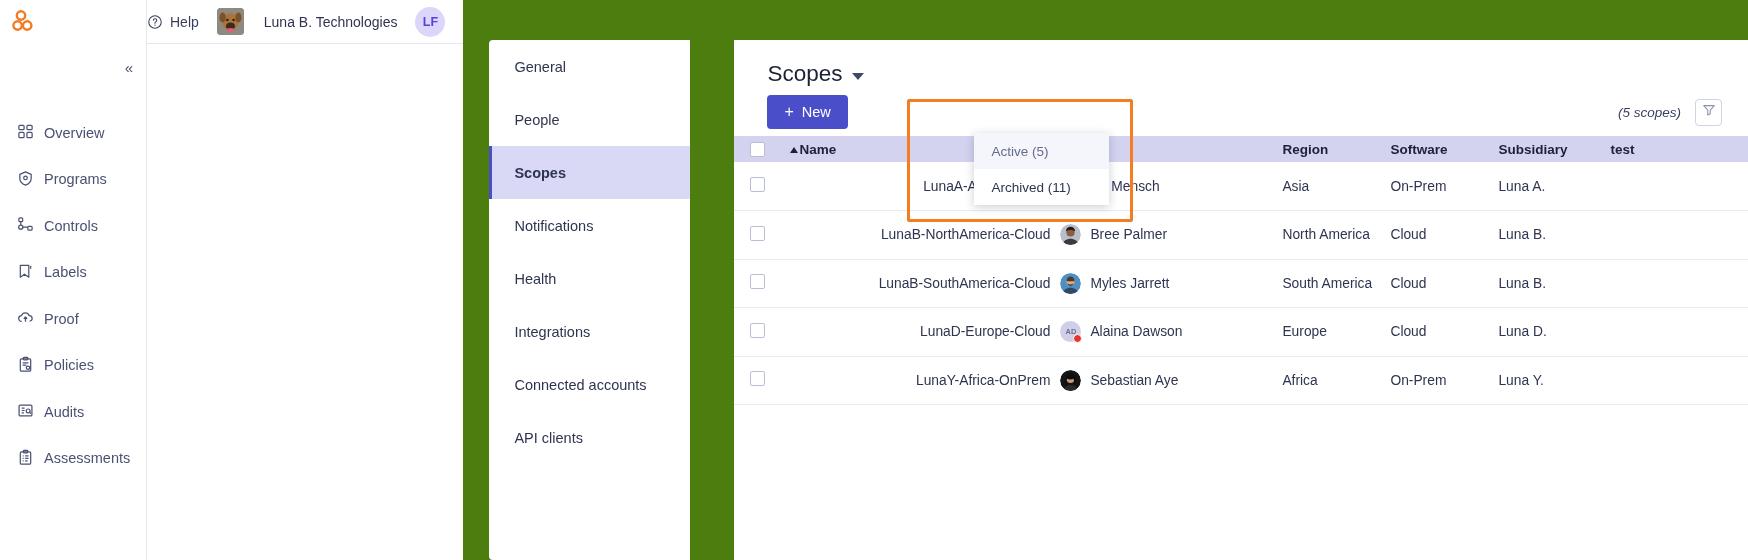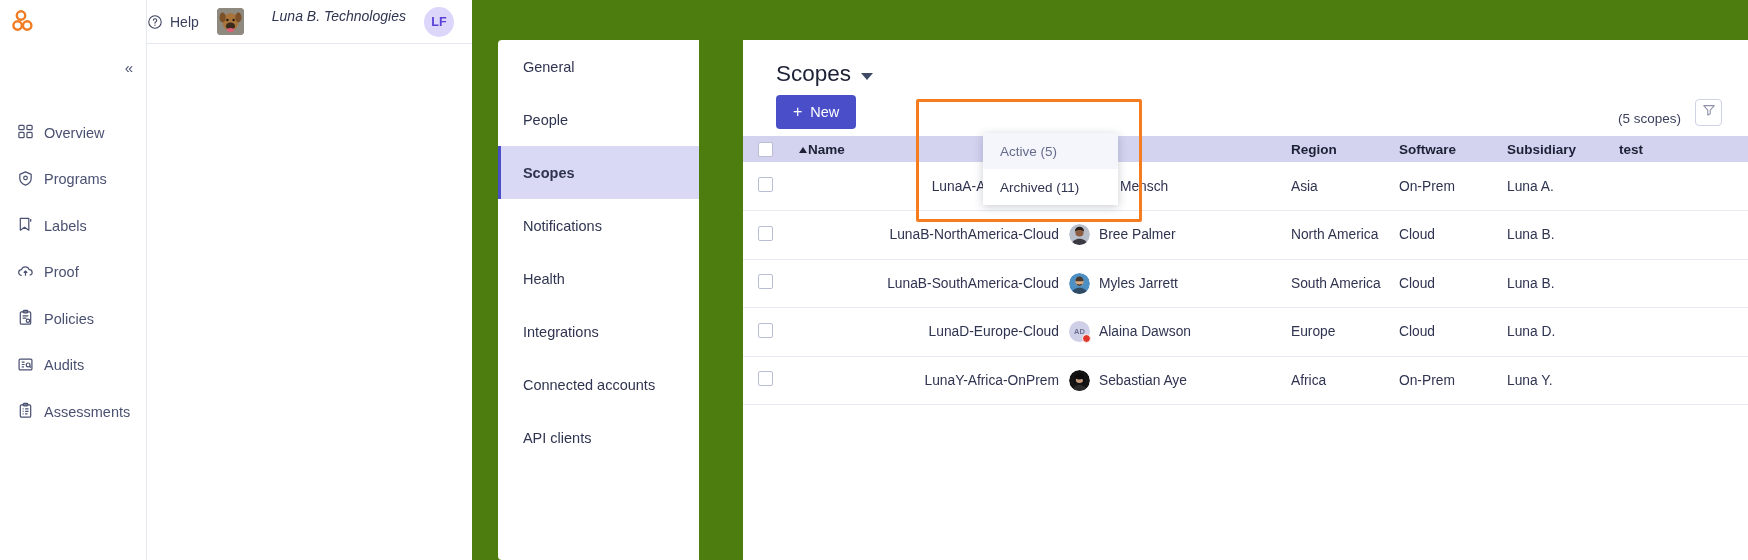--- a/index.html
+++ b/index.html
@@ -38,21 +38,21 @@
 
   
   .right { flex: 1; display: flex; flex-direction: row; min-width: 0; }
   .topbar {
     height: 44px; background: #fff; border-bottom: 1px solid #e6e8f0;
     display: flex; align-items: center; justify-content: flex-end;
     padding-right: 18px; gap: 18px; flex: 0 0 44px;
   }
   .help-btn { display: flex; align-items: center; gap: 7px; color: #3a3f5c; font-size: 14px; cursor: pointer; }
   .help-btn svg { display: block; }
-  .org { display: flex; align-items: flex-start; gap: 28px; cursor: pointer; font-style: italic; }
+  .org { display: flex; align-items: center; gap: 20px; cursor: pointer; }
   .org-logo {
     width: 27px; height: 27px; border-radius: 4px; overflow: hidden;
     background: #8d8578; position: relative; flex: 0 0 27px;
   }
   .org-name { font-size: 14px; color: #2f3450; white-space: nowrap; }
   .avatar-lf {
     width: 30px; height: 30px; border-radius: 50%;
     background: #ddd6fb; color: #5a3fd6;
     display: flex; align-items: center; justify-content: center;
     font-size: 12.5px; font-weight: bold; cursor: pointer; flex: 0 0 30px;
@@ -96,21 +96,21 @@
   .toolbar {
     display: flex; align-items: center; padding-left: 33px; padding-right: 26px;
     height: 48px; position: relative;
   }
   .new-btn {
     background: #4b4ec9; color: #fff; border: none; border-radius: 4px;
     height: 34px; padding: 0 17px; font-size: 14.5px; cursor: pointer;
     display: flex; align-items: center; gap: 8px; font-family: "Liberation Sans", sans-serif;
   }
   .new-btn .plus { font-size: 16px; line-height: 1; }
-  .toolbar-right { margin-left: auto; display: flex; align-items: flex-end; gap: 14px; }
+  .toolbar-right { margin-left: auto; display: flex; align-items: center; gap: 14px; font-style: italic; }
   .scope-count { font-size: 13.5px; color: #3a3f5c; }
   .filter-btn {
     width: 27px; height: 27px; border: 1px solid #cfd3e4; border-radius: 4px;
     background: #fff; display: flex; align-items: center; justify-content: center; cursor: pointer;
   }
 
   
   .dropdown {
     position: absolute; left: 511px; top: 133px;
     width: 135px; background: #ffffff;
@@ -216,20 +216,31 @@
       <div class="nav-item">
         <span class="nic">
           <svg width="17" height="17" viewBox="0 0 18 18" fill="none" stroke="#4a5171" stroke-width="1.3" stroke-linejoin="round">
             <path d="M9 2L15 4.6V9c0 3.6-2.6 5.8-6 7-3.4-1.2-6-3.4-6-7V4.6Z"></path>
             <circle cx="9" cy="8.4" r="1.9"></circle>
           </svg>
         </span>
         <span class="nav-label">Programs</span>
       </div>
 
+      <div class="nav-item">
+        <span class="nic">
+          <svg width="17" height="17" viewBox="0 0 18 18" fill="none" stroke="#4a5171" stroke-width="1.3">
+            <rect x="2" y="2" width="4" height="4" rx="1"></rect>
+            <rect x="11.5" y="11" width="4.5" height="4" rx="1"></rect>
+            <circle cx="4" cy="11.8" r="2.2"></circle>
+            <path d="M4 6v3.6M6.2 11.8h5.3"></path>
+          </svg>
+        </span>
+        <span class="nav-label">Controls</span>
+      </div>
 
       <div class="nav-item">
         <span class="nic">
           <svg width="17" height="17" viewBox="0 0 18 18" fill="none" stroke="#4a5171" stroke-width="1.3" stroke-linejoin="round">
             <path d="M3.5 2.5h9V15l-4.5-3.2L3.5 15Z"></path>
             <path d="M14.5 3.2v3"></path>
           </svg>
         </span>
         <span class="nav-label">Labels</span>
       </div>

